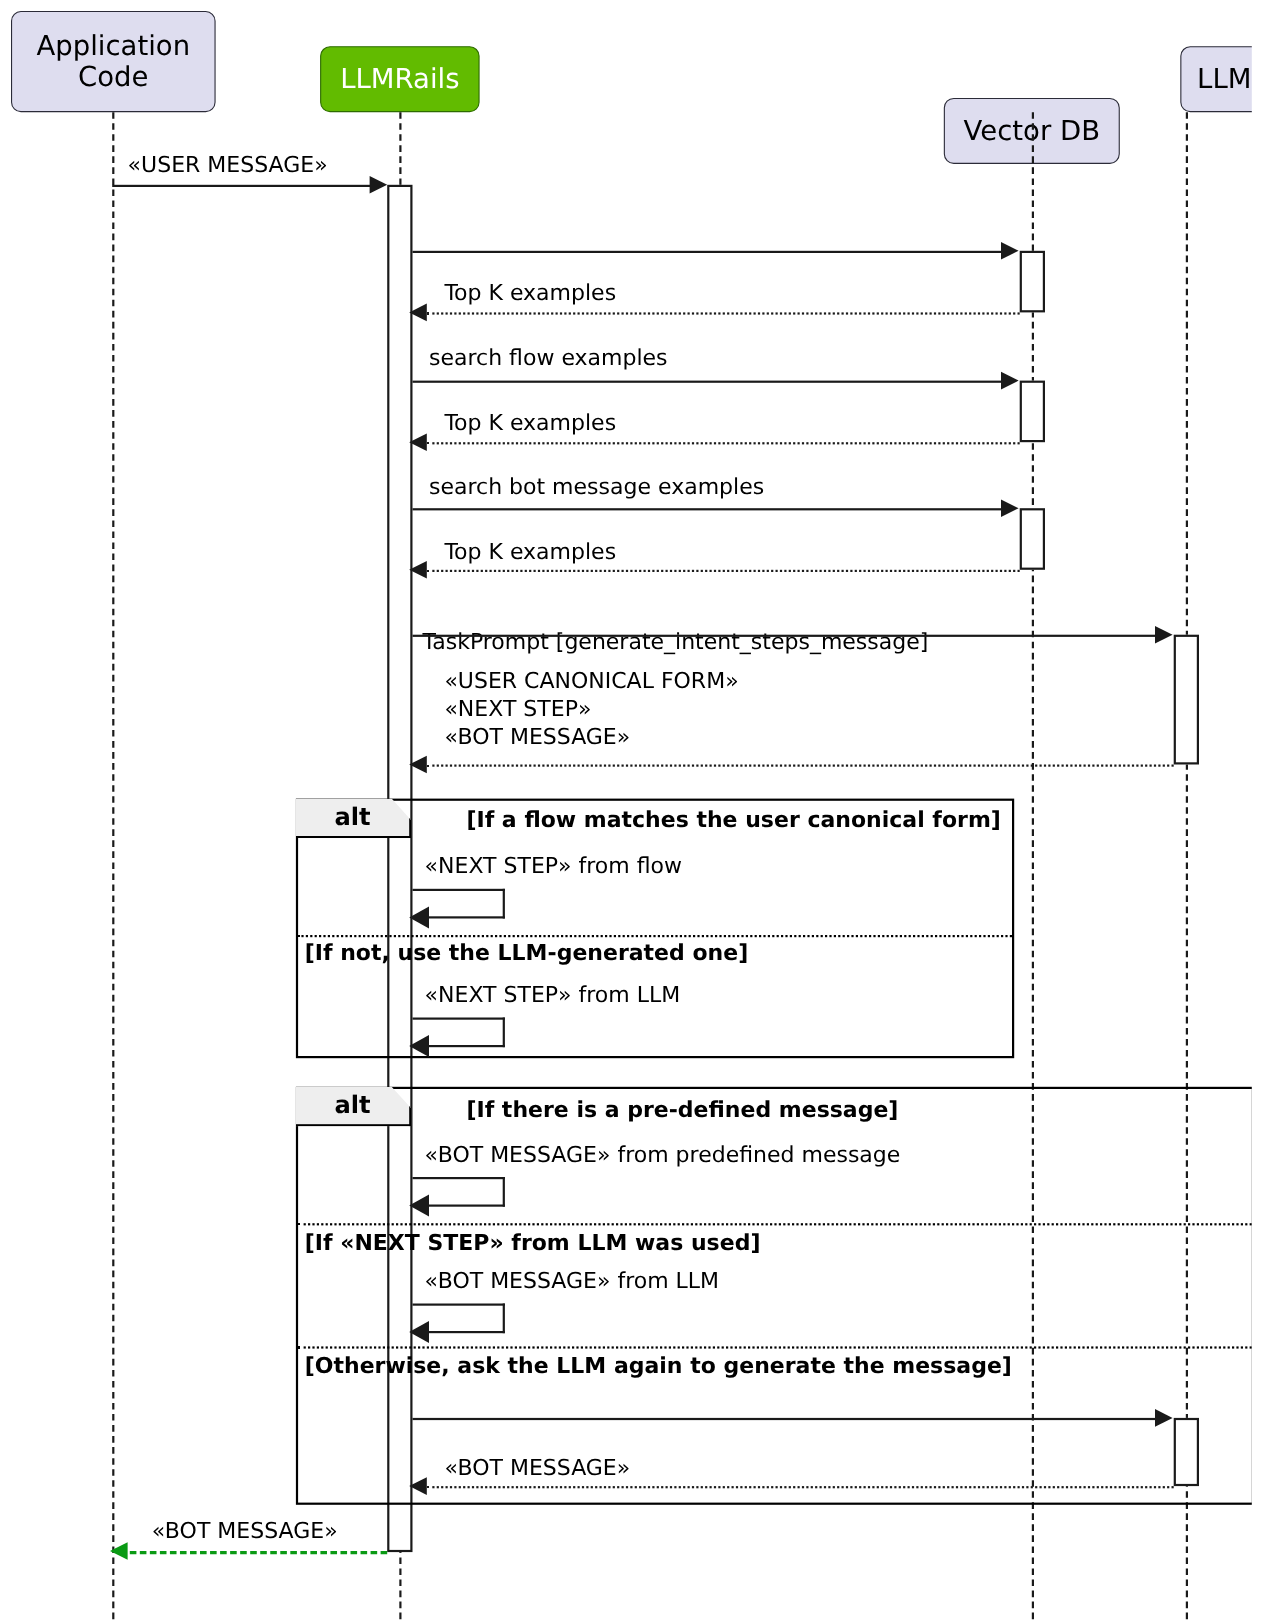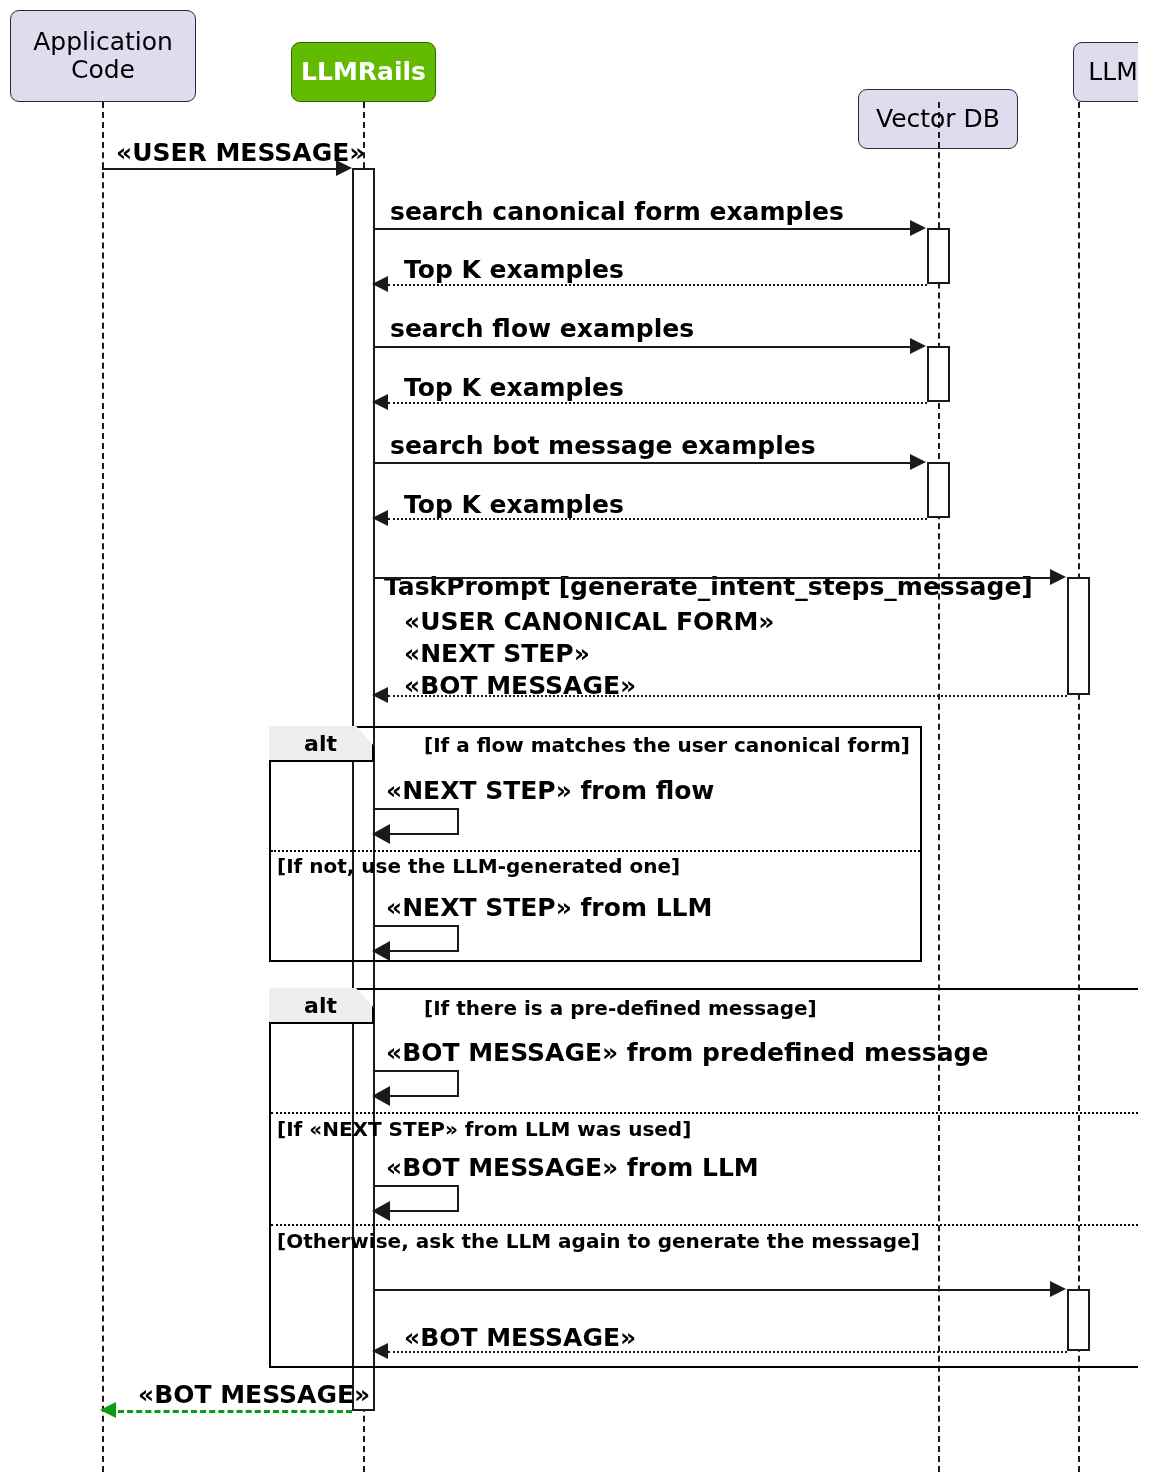--- a/index.html
+++ b/index.html
@@ -46,23 +46,22 @@
     border-right:16px solid #1a1a1a;
   }
   .head.left.green{border-right-color:#0a9a14;}
   .head.thinleft{
     border-top:10px solid transparent;border-bottom:10px solid transparent;
     border-right:18px solid #1a1a1a;
   }
 
   
   .msglabel{
-    position:absolute;font-size:25px;color:#000000;white-space:pre;
+    position:absolute;font-size:20px;color:#000000;white-space:pre;
     line-height:1.28;
-    font-weight:bold;
   }
 
   
   .selfloop{
     position:absolute;box-sizing:border-box;
     border:2px solid #1a1a1a;border-left:none;
     background:transparent;
   }
 
   
@@ -86,21 +85,21 @@
 <body>
 
 <div id="diagram">
 
   <div class="participant" style="left:10px;top:10px;width:186px;height:92px;">
     <span style="white-space:pre-line;">Application
 Code</span>
   </div>
 
   <div class="participant accent" style="left:291px;top:42px;width:145px;height:60px;">
-    <span style="white-space:pre-line;font-weight:bold;">LLMRails</span>
+    <span style="white-space:pre-line;">LLMRails</span>
   </div>
 
   <div class="participant" style="left:858px;top:42px;width:160px;height:60px;margin-top:47px;">
     <span style="white-space:pre-line;">Vector DB</span>
   </div>
 
   <div class="participant" style="left:1038px;top:42px;width:80px;height:60px;margin-left:35px;">
     <span style="white-space:pre-line;">LLM</span>
   </div>
 
@@ -115,21 +114,20 @@
   <div class="activation" style="left:927px;top:346px;width:23px;height:56px;"></div>
   <div class="activation" style="left:927px;top:462px;width:23px;height:56px;"></div>
 
   <div class="activation" style="left:1067px;top:577px;width:23px;height:118px;"></div>
   <div class="activation" style="left:1067px;top:1289px;width:23px;height:62px;"></div>
 
   <div class="msglabel" style="left:116px;top:137px;">«USER MESSAGE»</div>
   <div class="msgline solid" style="left:102px;top:168px;width:236px;"></div>
   <div class="head right" style="left:336px;top:160px;"></div>
 
-  <div class="msglabel" style="left:390px;top:196px;">search canonical form examples</div>
   <div class="msgline solid" style="left:375px;top:228px;width:535px;"></div>
   <div class="head right" style="left:910px;top:220px;"></div>
 
   <div class="msglabel" style="left:404px;top:254px;">Top K examples</div>
   <div class="msgline dotted" style="left:388px;top:284px;width:539px;"></div>
   <div class="head left" style="left:372px;top:276px;"></div>
 
   <div class="msglabel" style="left:390px;top:313px;">search flow examples</div>
   <div class="msgline solid" style="left:375px;top:346px;width:535px;"></div>
   <div class="head right" style="left:910px;top:338px;"></div>

